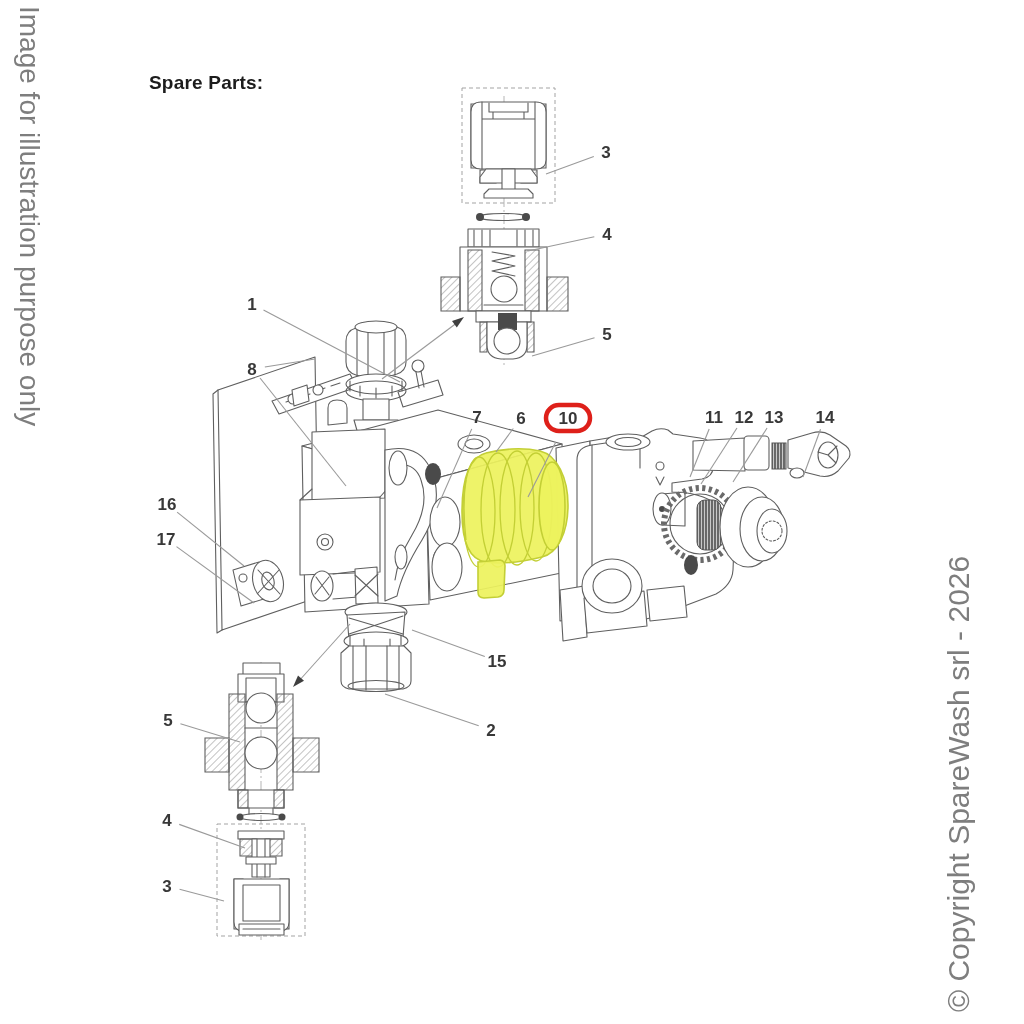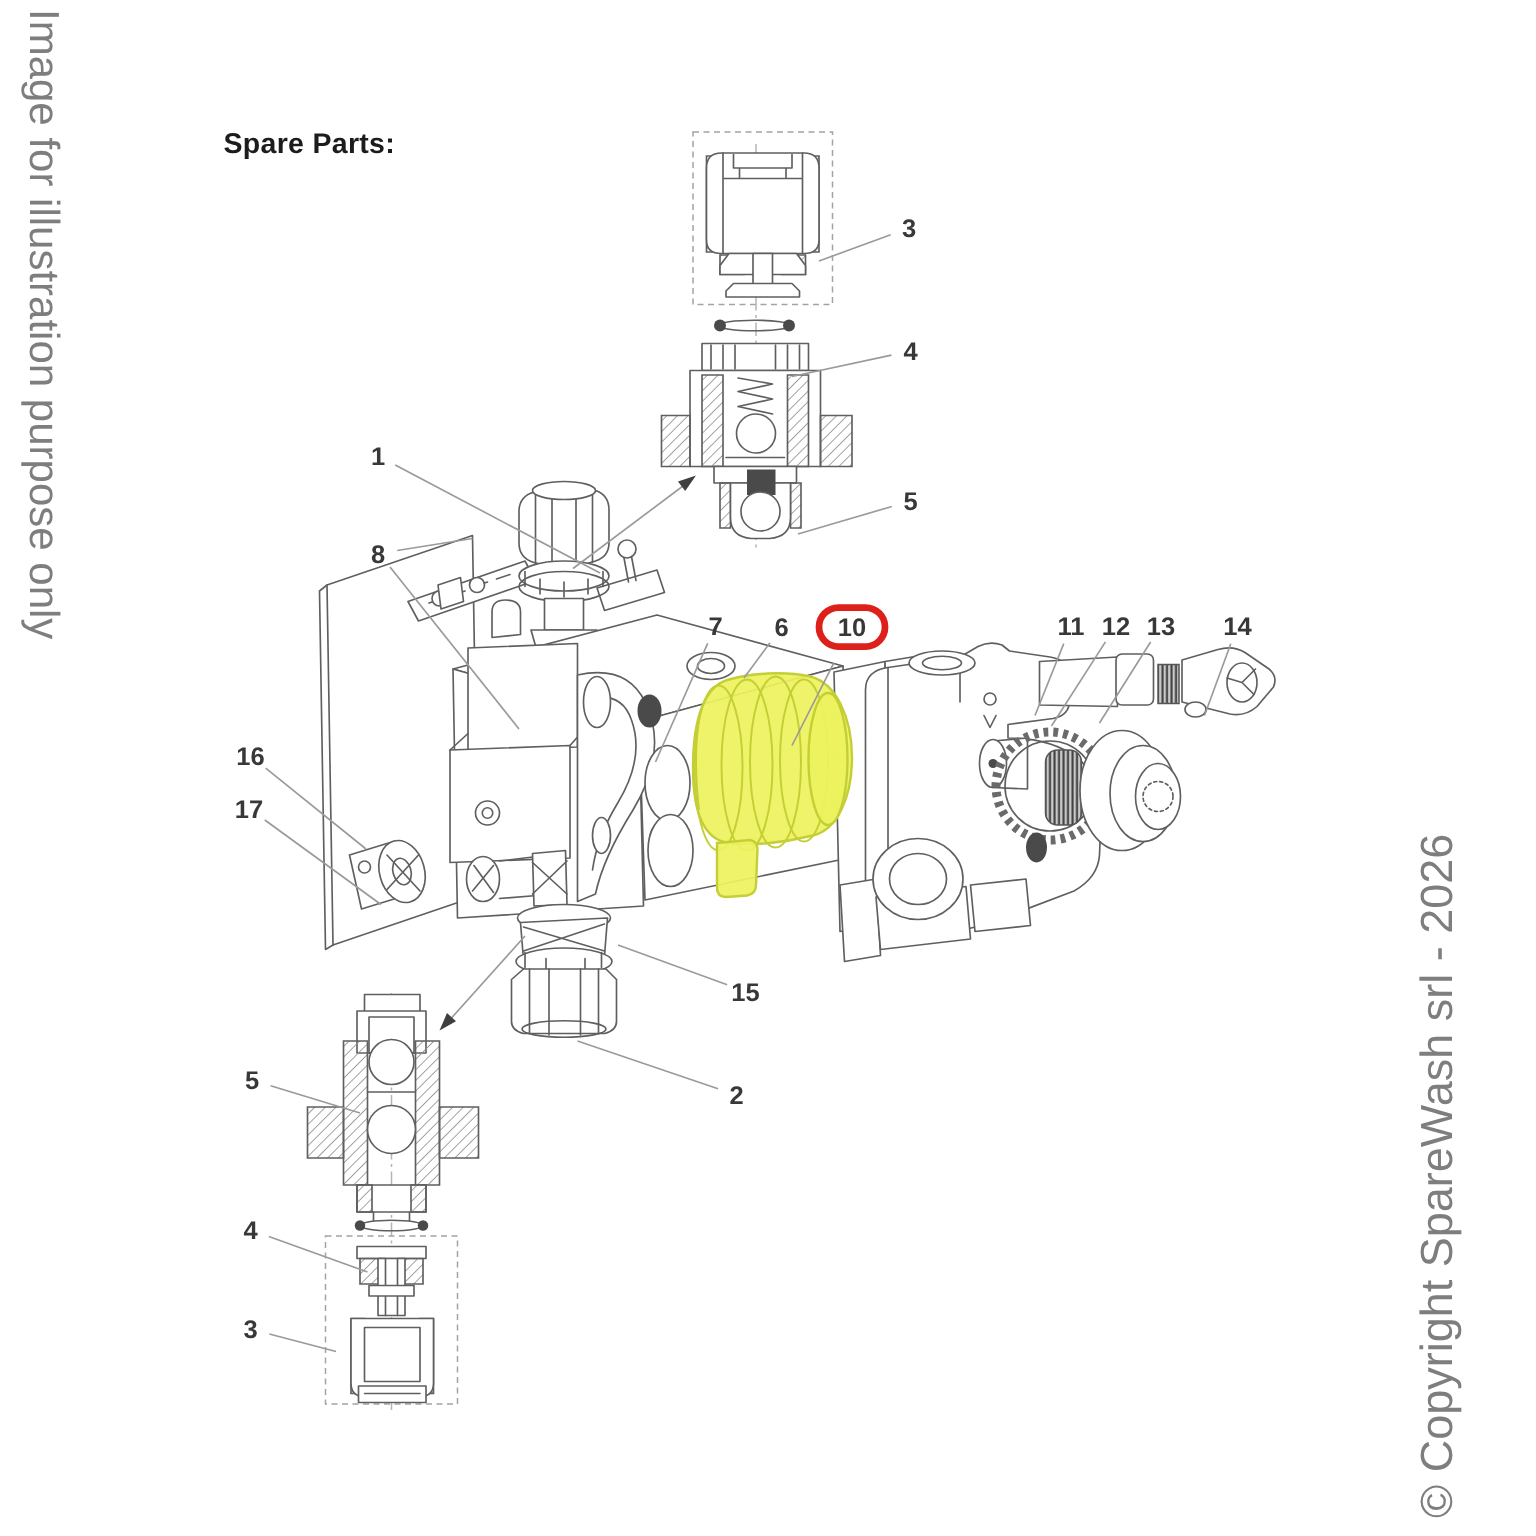--- a/index.html
+++ b/index.html
@@ -4,21 +4,21 @@
 <style>
   :root{
     --line:#5f5f5f; --leader:#9a9a9a; --label:#383838; --dash:#a3a3a3;
     --highlight-fill:#edf25e; --highlight-edge:#c3cf35; --highlight-ring:#de201a;
     --watermark:#7e7e7e; --title:#1c1c1c;
   }
   html,body{margin:0;padding:0;background:#fff;}
   #stage{position:relative;width:1024px;height:1024px;background:#fff;overflow:hidden;
          font-family:"Liberation Sans",sans-serif;}
   #diagram-svg{position:absolute;left:0;top:0;}
-  .page-title{position:absolute;left:149px;top:86px;font-size:19px;font-weight:bold;
+  .page-title{position:absolute;left:149px;top:72px;font-size:19px;font-weight:bold;
               color:var(--title);letter-spacing:.2px;}
   .wm{position:absolute;white-space:nowrap;color:var(--watermark);}
   .wm-left{left:46px;top:6px;height:34px;line-height:34px;font-size:28px;
            transform-origin:left top;transform:rotate(90deg);}
   .wm-right{left:976px;top:978px;height:34px;line-height:34px;font-size:30px;
             transform-origin:left bottom;transform:rotate(-90deg);}
   .ln{fill:none;stroke:var(--line);stroke-width:1.1;stroke-linecap:round;stroke-linejoin:round;}
   .fw{fill:#fff;stroke:var(--line);stroke-width:1.1;stroke-linejoin:round;}
   .hatched{fill:url(#hatch);stroke:var(--line);stroke-width:1.1;}
   .dk{fill:#4a4a4a;stroke:none;}

